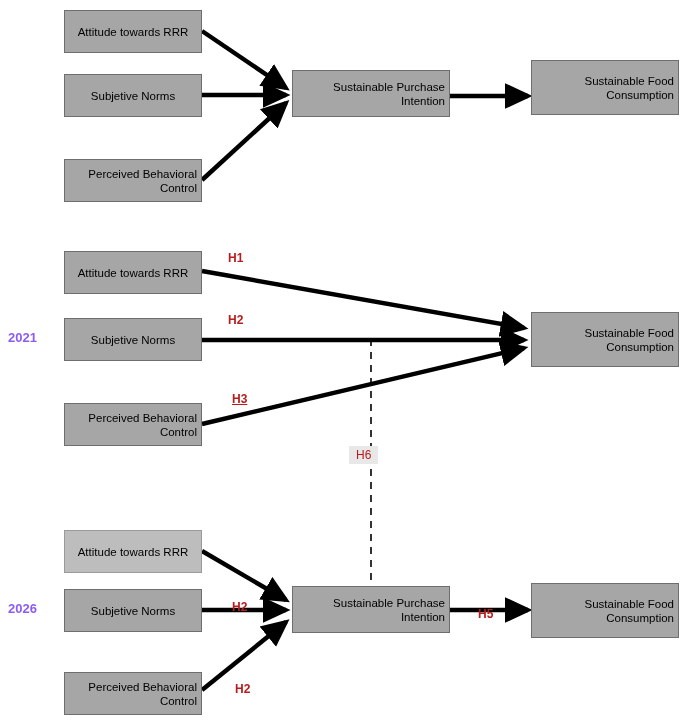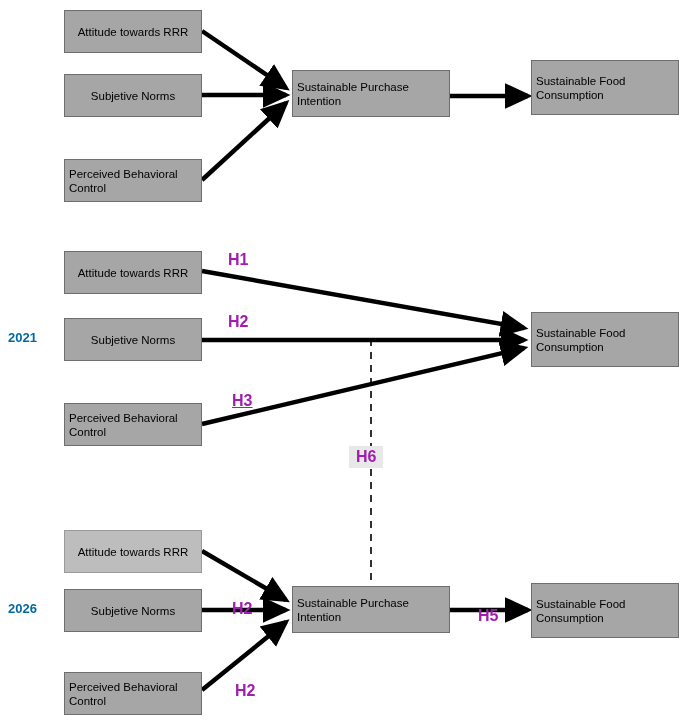--- a/index.html
+++ b/index.html
@@ -28,48 +28,48 @@
     pointer-events: none;
   }
   .node {
     position: absolute;
     background: #a6a6a6;
     border: 1px solid #6e6e6e;
     box-sizing: border-box;
     display: flex;
     align-items: center;
     justify-content: center;
-    text-align: left;
+    text-align: right;
     font-size: 11.5px;
     line-height: 14px;
     color: #000000;
     padding: 2px 4px;
   }
   .node.faded {
     background: #bdbdbd;
     border-color: #9a9a9a;
   }
   .year-label {
     position: absolute;
     font-size: 13px;
     font-weight: bold;
-    color: #0369a1;
+    color: #8b5cf6;
   }
   .edge-label {
     position: absolute;
-    font-size: 16px;
+    font-size: 12px;
     font-weight: bold;
-    color: #a21caf;
+    color: #b91c1c;
     background: transparent;
   }
   .edge-label.boxed {
     background: #e8e8e8;
     padding: 2px 7px;
     border: 0;
-    font-weight: bold;
+    font-weight: normal;
   }
 </style>
 </head>
 <body>
 
 <div id="canvas">
 
   <svg class="lines" viewBox="0 0 683 724">
     <defs>
       <marker id="arrowhead" markerWidth="7" markerHeight="7" refX="5.2" refY="3.1" orient="auto" markerUnits="strokeWidth">

